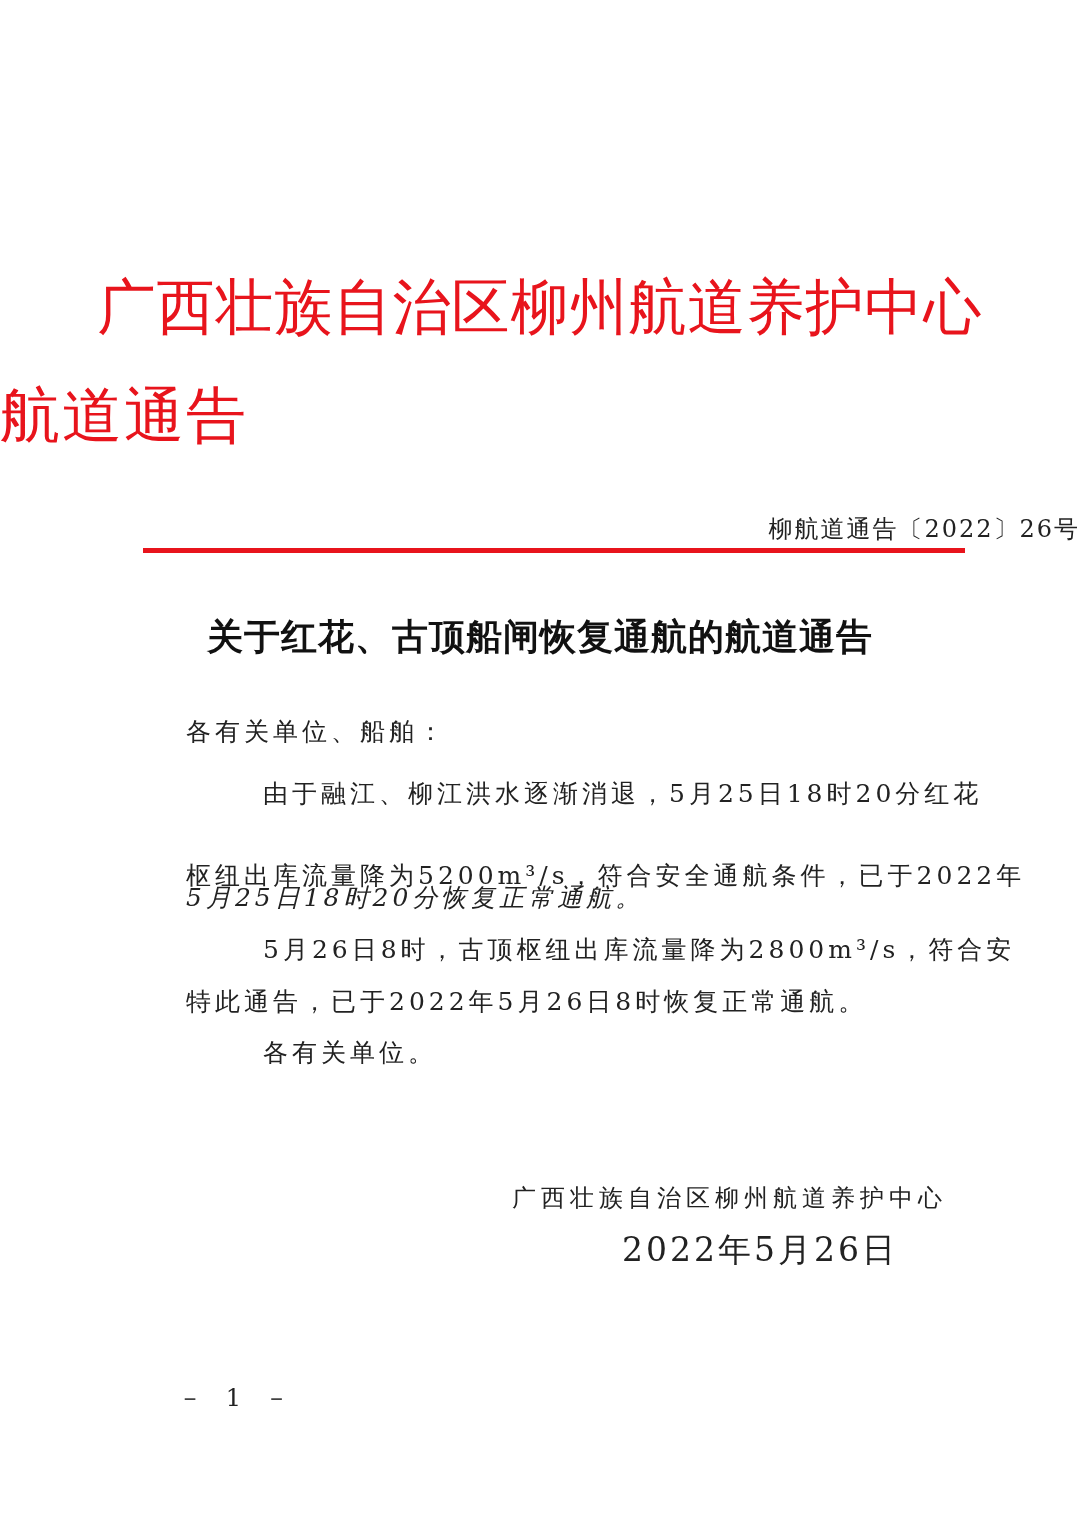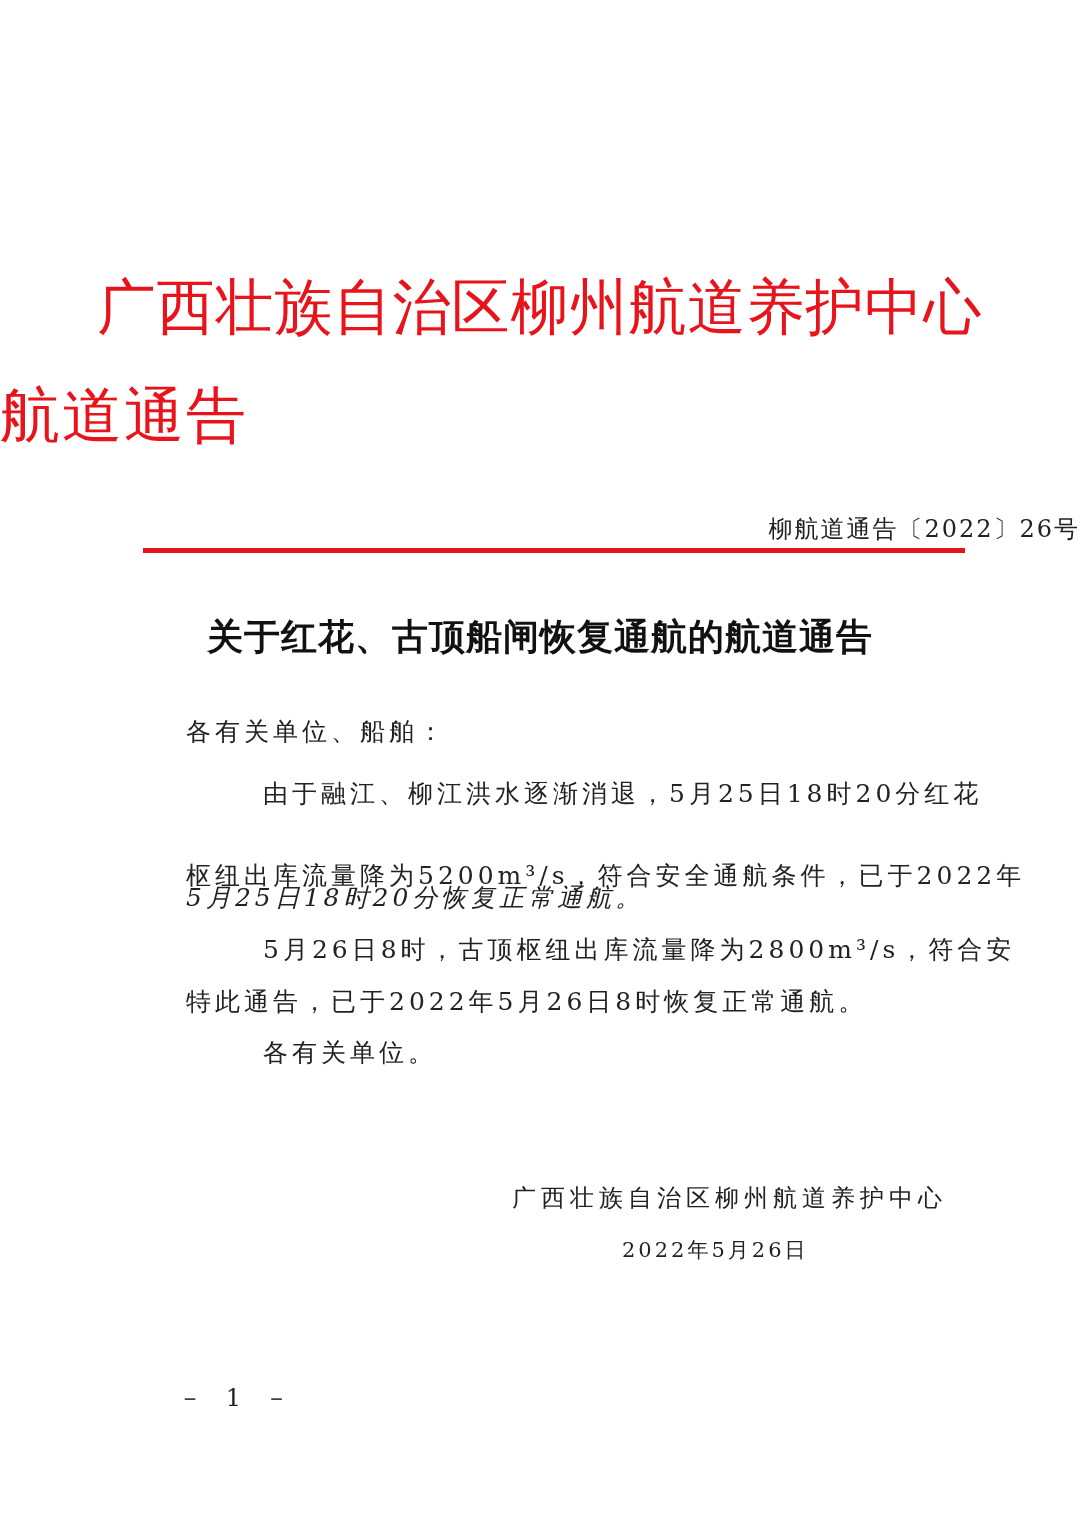--- a/index.html
+++ b/index.html
@@ -14,21 +14,21 @@
                  letter-spacing: 2px; line-height: 76px; }
   .doc-number { left: 0; width: 1080px; top: 512px; text-align: right;
                 font-size: 24px; color: #222; letter-spacing: 2px; line-height: 34px; }
   .red-rule { left: 143px; top: 548px; width: 822px; height: 5px; background: #e8141c; }
   .doc-title { left: 0; width: 1080px; top: 612px; text-align: center;
                font-family: Liberation Sans, sans-serif; font-weight: bold; font-size: 36px;
                color: #111; letter-spacing: 1px; line-height: 50px; }
   .body-line { left: 145px; font-size: 25px; color: #222; letter-spacing: 4px; line-height: 40px; margin-left: 41px; }
   .indent { left: 222px; }
   .sig-org { left: 512px; top: 1180px; font-size: 24px; color: #222; letter-spacing: 5px; line-height: 36px; }
-  .sig-date { left: 622px; top: 1232px; font-size: 21px; color: #222; letter-spacing: 3px; line-height: 36px; }
+  .sig-date { left: 622px; top: 1232px; font-size: 33px; color: #222; letter-spacing: 3px; line-height: 36px; }
   .page-num { left: 178px; top: 1383px; font-size: 24px; color: #222; letter-spacing: 8px; line-height: 30px; }
 </style>
 </head>
 <body>
 
 <div>
   <div class="abs header-org">广西壮族自治区柳州航道养护中心</div>
   <div class="abs header-type">航道通告</div>
   <div class="abs doc-number">柳航道通告〔2022〕26号</div>
   <div class="abs red-rule"></div>

